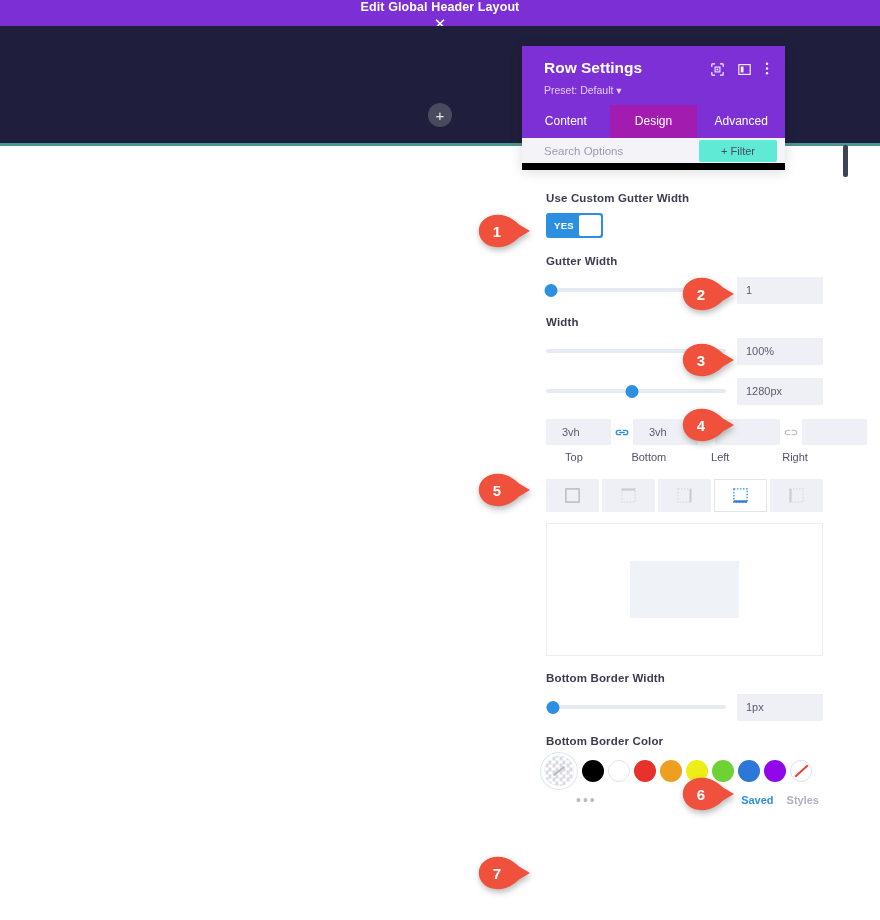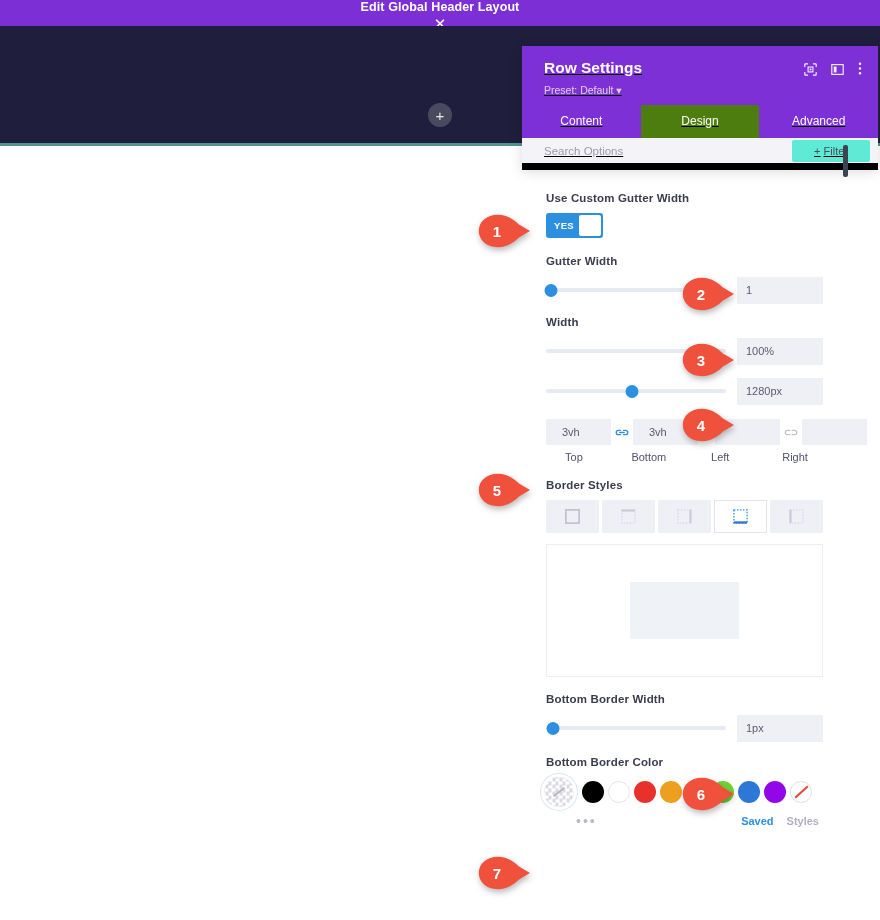--- a/index.html
+++ b/index.html
@@ -39,45 +39,44 @@
     background: #4a4a5e;
     display: flex; align-items: center; justify-content: center;
     cursor: pointer;
   }
   .add-row-btn .plus {
     color: #e8e8ef; font-size: 15px; line-height: 1; font-weight: 300;
   }
 
   
   .modal {
-    position: absolute; left: 522px; top: 46px; width: 356px;
+    position: absolute; left: 522px; top: 46px; width: 263px;
     background: #ffffff;
     box-shadow: 0 2px 12px rgba(0,0,0,.14);
-    text-decoration: underline;
   }
   .modal-header {
     background: #7c30d6; padding: 13px 16px 9px 22px;
   }
   .modal-header-top {
     display: flex; align-items: flex-start; justify-content: space-between;
   }
   .modal-title {
     color: #ffffff; font-size: 15.5px; font-weight: bold;
   }
   .modal-header-icons { display: flex; align-items: center; gap: 14px; margin-top: 2px; }
   .hicon { cursor: pointer; opacity: .95; display:block; }
   .modal-preset {
     color: #e3cdfa; font-size: 10.5px; margin-top: 4px;
   }
   .modal-tabs { display: flex; background: #7c30d6; }
   .tab {
     flex: 1; text-align: center; padding: 9px 0 10px;
     color: #ffffff; font-size: 12px; cursor: pointer;
   }
-  .tab.active { background: #4d7c0f; }
+  .tab.active { background: #a21caf; }
 
   .search-bar {
     display: flex; align-items: center; justify-content: space-between;
     background: #f4f4f8; border-bottom: 7px solid #000000;
     padding: 0 8px 0 22px; height: 32px;
   }
   .search-input {
     border: none; background: transparent; outline: none;
     font-family: "Liberation Sans", sans-serif;
     font-size: 11.5px; color: #6b6b80; flex: 1;
@@ -365,21 +364,20 @@
         <div class="pl-gap"></div>
         <div class="pad-lab pl1">Bottom</div>
         <div class="pl-div"></div>
         <div class="pad-lab pl1">Left</div>
         <div class="pl-gap"></div>
         <div class="pad-lab pl1">Right</div>
       </div>
     </div>
 
     <div class="opt-group">
-      <div class="opt-label">Border Styles</div>
       <div class="bstyles">
         <div class="bstyle">
           <svg width="17" height="17" viewBox="0 0 18 18">
             <rect x="2" y="2" width="14" height="14" fill="none" stroke="#b9bccb" stroke-width="1.6"></rect>
           </svg>
         </div>
         <div class="bstyle">
           <svg width="17" height="17" viewBox="0 0 18 18">
             <rect x="2" y="2" width="14" height="14" fill="none" stroke="#d6d9e4" stroke-width="1.4" stroke-dasharray="1.6 1.6"></rect>
             <path d="M2 2.7h14" stroke="#c8cbd8" stroke-width="2.2"></path>

